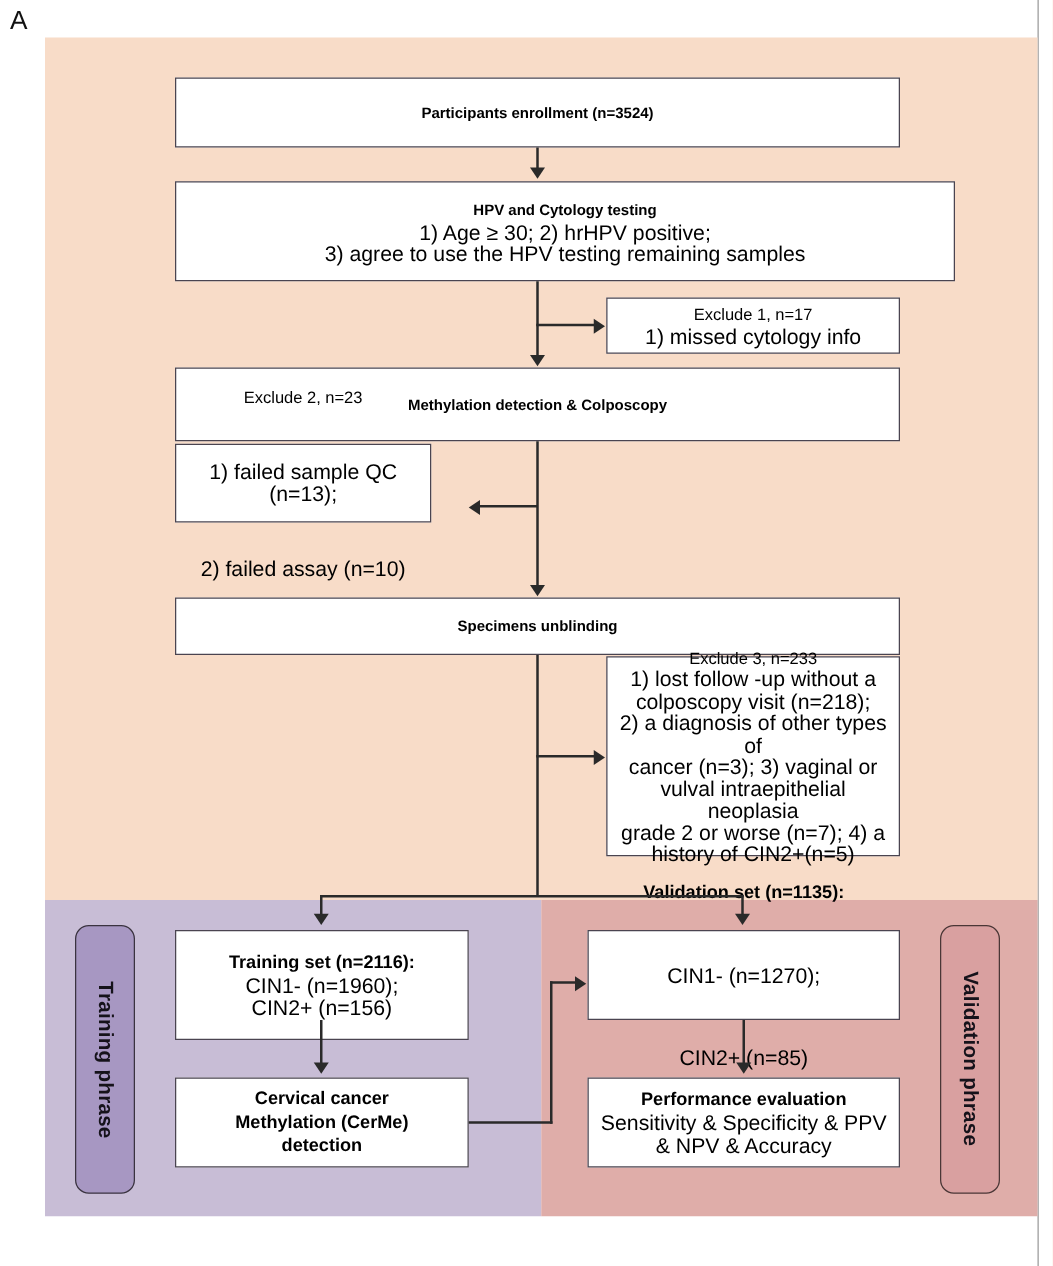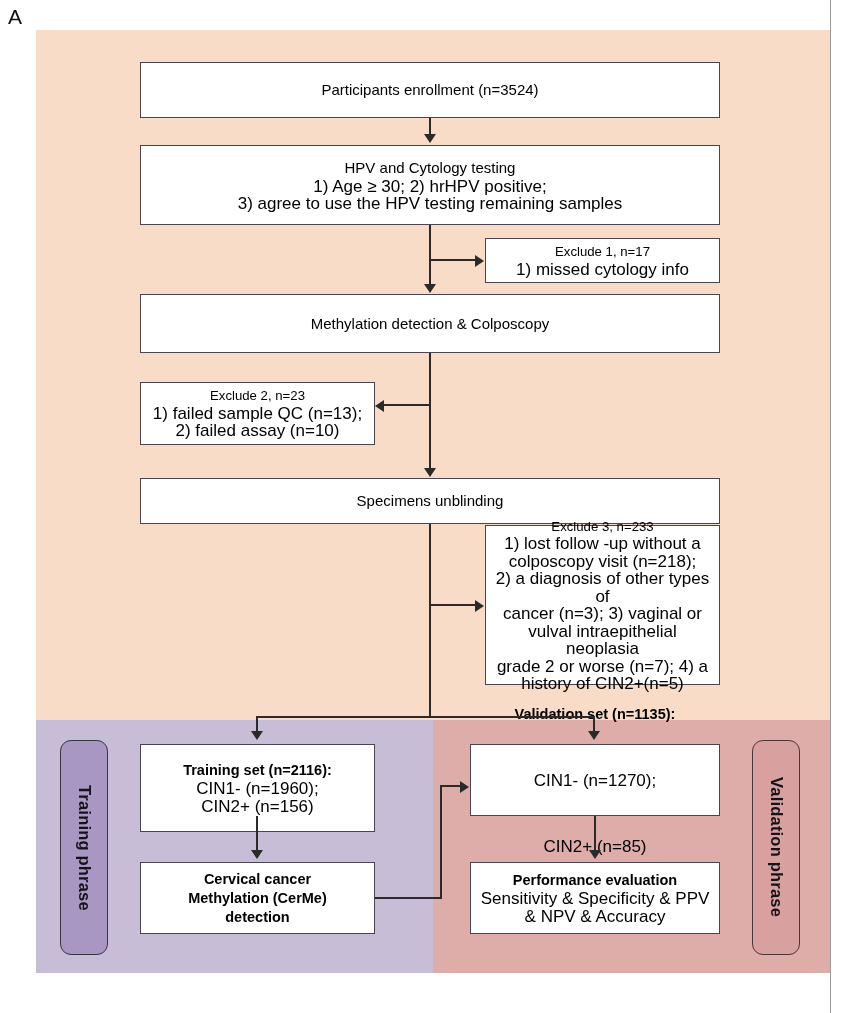--- a/index.html
+++ b/index.html
@@ -37,30 +37,30 @@
   .pill-valid{left:752px;top:740px; width:46px;height:213px;background:#d9a0a0;border-color:#4a3636;}
 
   
   .box{
     position:absolute;background:#ffffff;border:1.5px solid #4a4450;
     box-sizing:border-box;display:flex;flex-direction:column;
     align-items:center;justify-content:center;text-align:center;
     padding:4px 7px;
   }
   .box .ttl{font-weight:bold;font-size:14.5px;line-height:19px;}
-  .box .ttl-lg{font-weight:normal;font-size:15px;line-height:20px;}
+  .box .ttl-lg{font-weight:bold;font-size:12px;line-height:20px;}
   .box .sub{font-size:17px;line-height:17.5px;font-weight:400;}
   .box .ex-h{font-size:13.2px;line-height:17.5px;font-weight:400;}
 
   
   .b-enroll   {left:140px;top:62px;  width:580px;height:56px;}
-  .b-hpv      {left:140px;top:145px; width:580px;height:80px;}
+  .b-hpv      {left:140px;top:145px; width:624px;height:80px;}
   .b-ex1      {left:485px;top:238px; width:235px;height:45px;}
   .b-meth     {left:140px;top:294px; width:580px;height:59px;}
-  .b-ex2      {left:140px;top:382px; width:235px;height:63px;}
+  .b-ex2      {left:140px;top:355px; width:205px;height:63px;gap:43px;}
   .b-spec     {left:140px;top:478px; width:580px;height:46px;}
   .b-ex3      {left:485px;top:525px; width:235px;height:160px;}
   .b-train    {left:140px;top:744px; width:235px;height:88px;}
   .b-valid    {left:470px;top:744px; width:250px;height:72px;gap:48px;}
   .b-cerme    {left:140px;top:862px; width:235px;height:72px;}
   .b-perf     {left:470px;top:862px; width:250px;height:72px;}
 
   
   .ln{position:absolute;background:#2a2a2a;}
   .vl{width:2px;} .hl{height:2px;}

